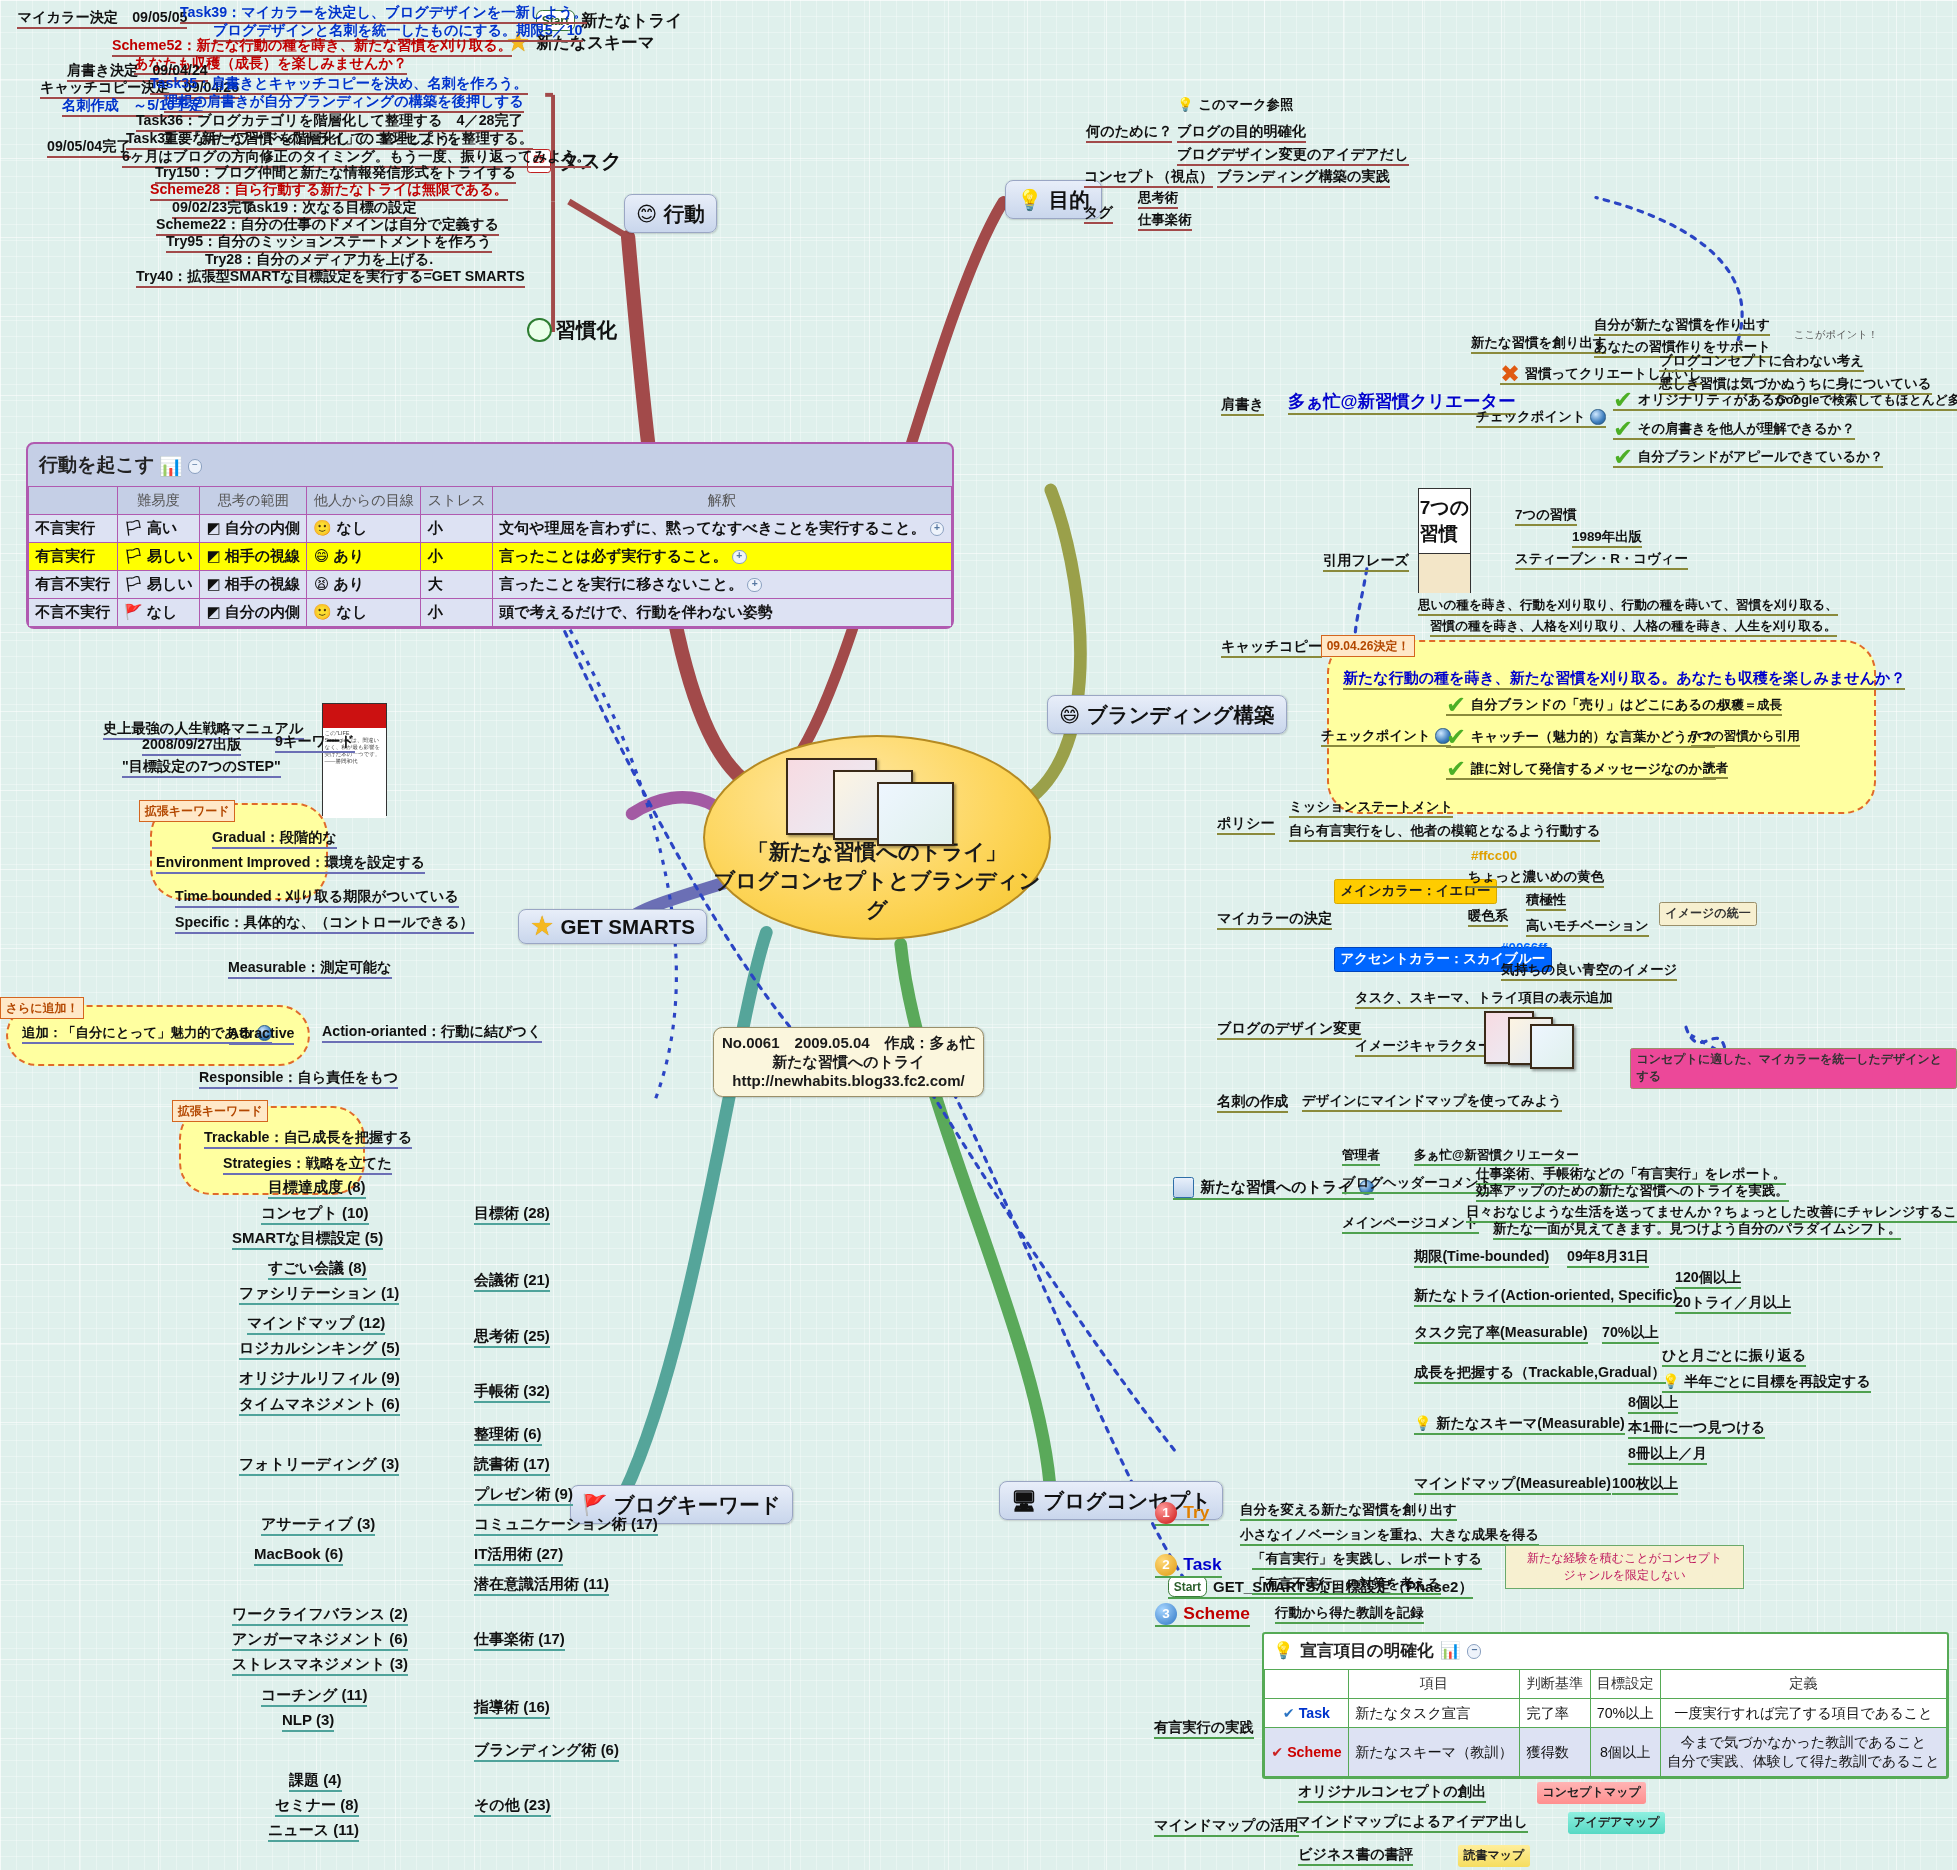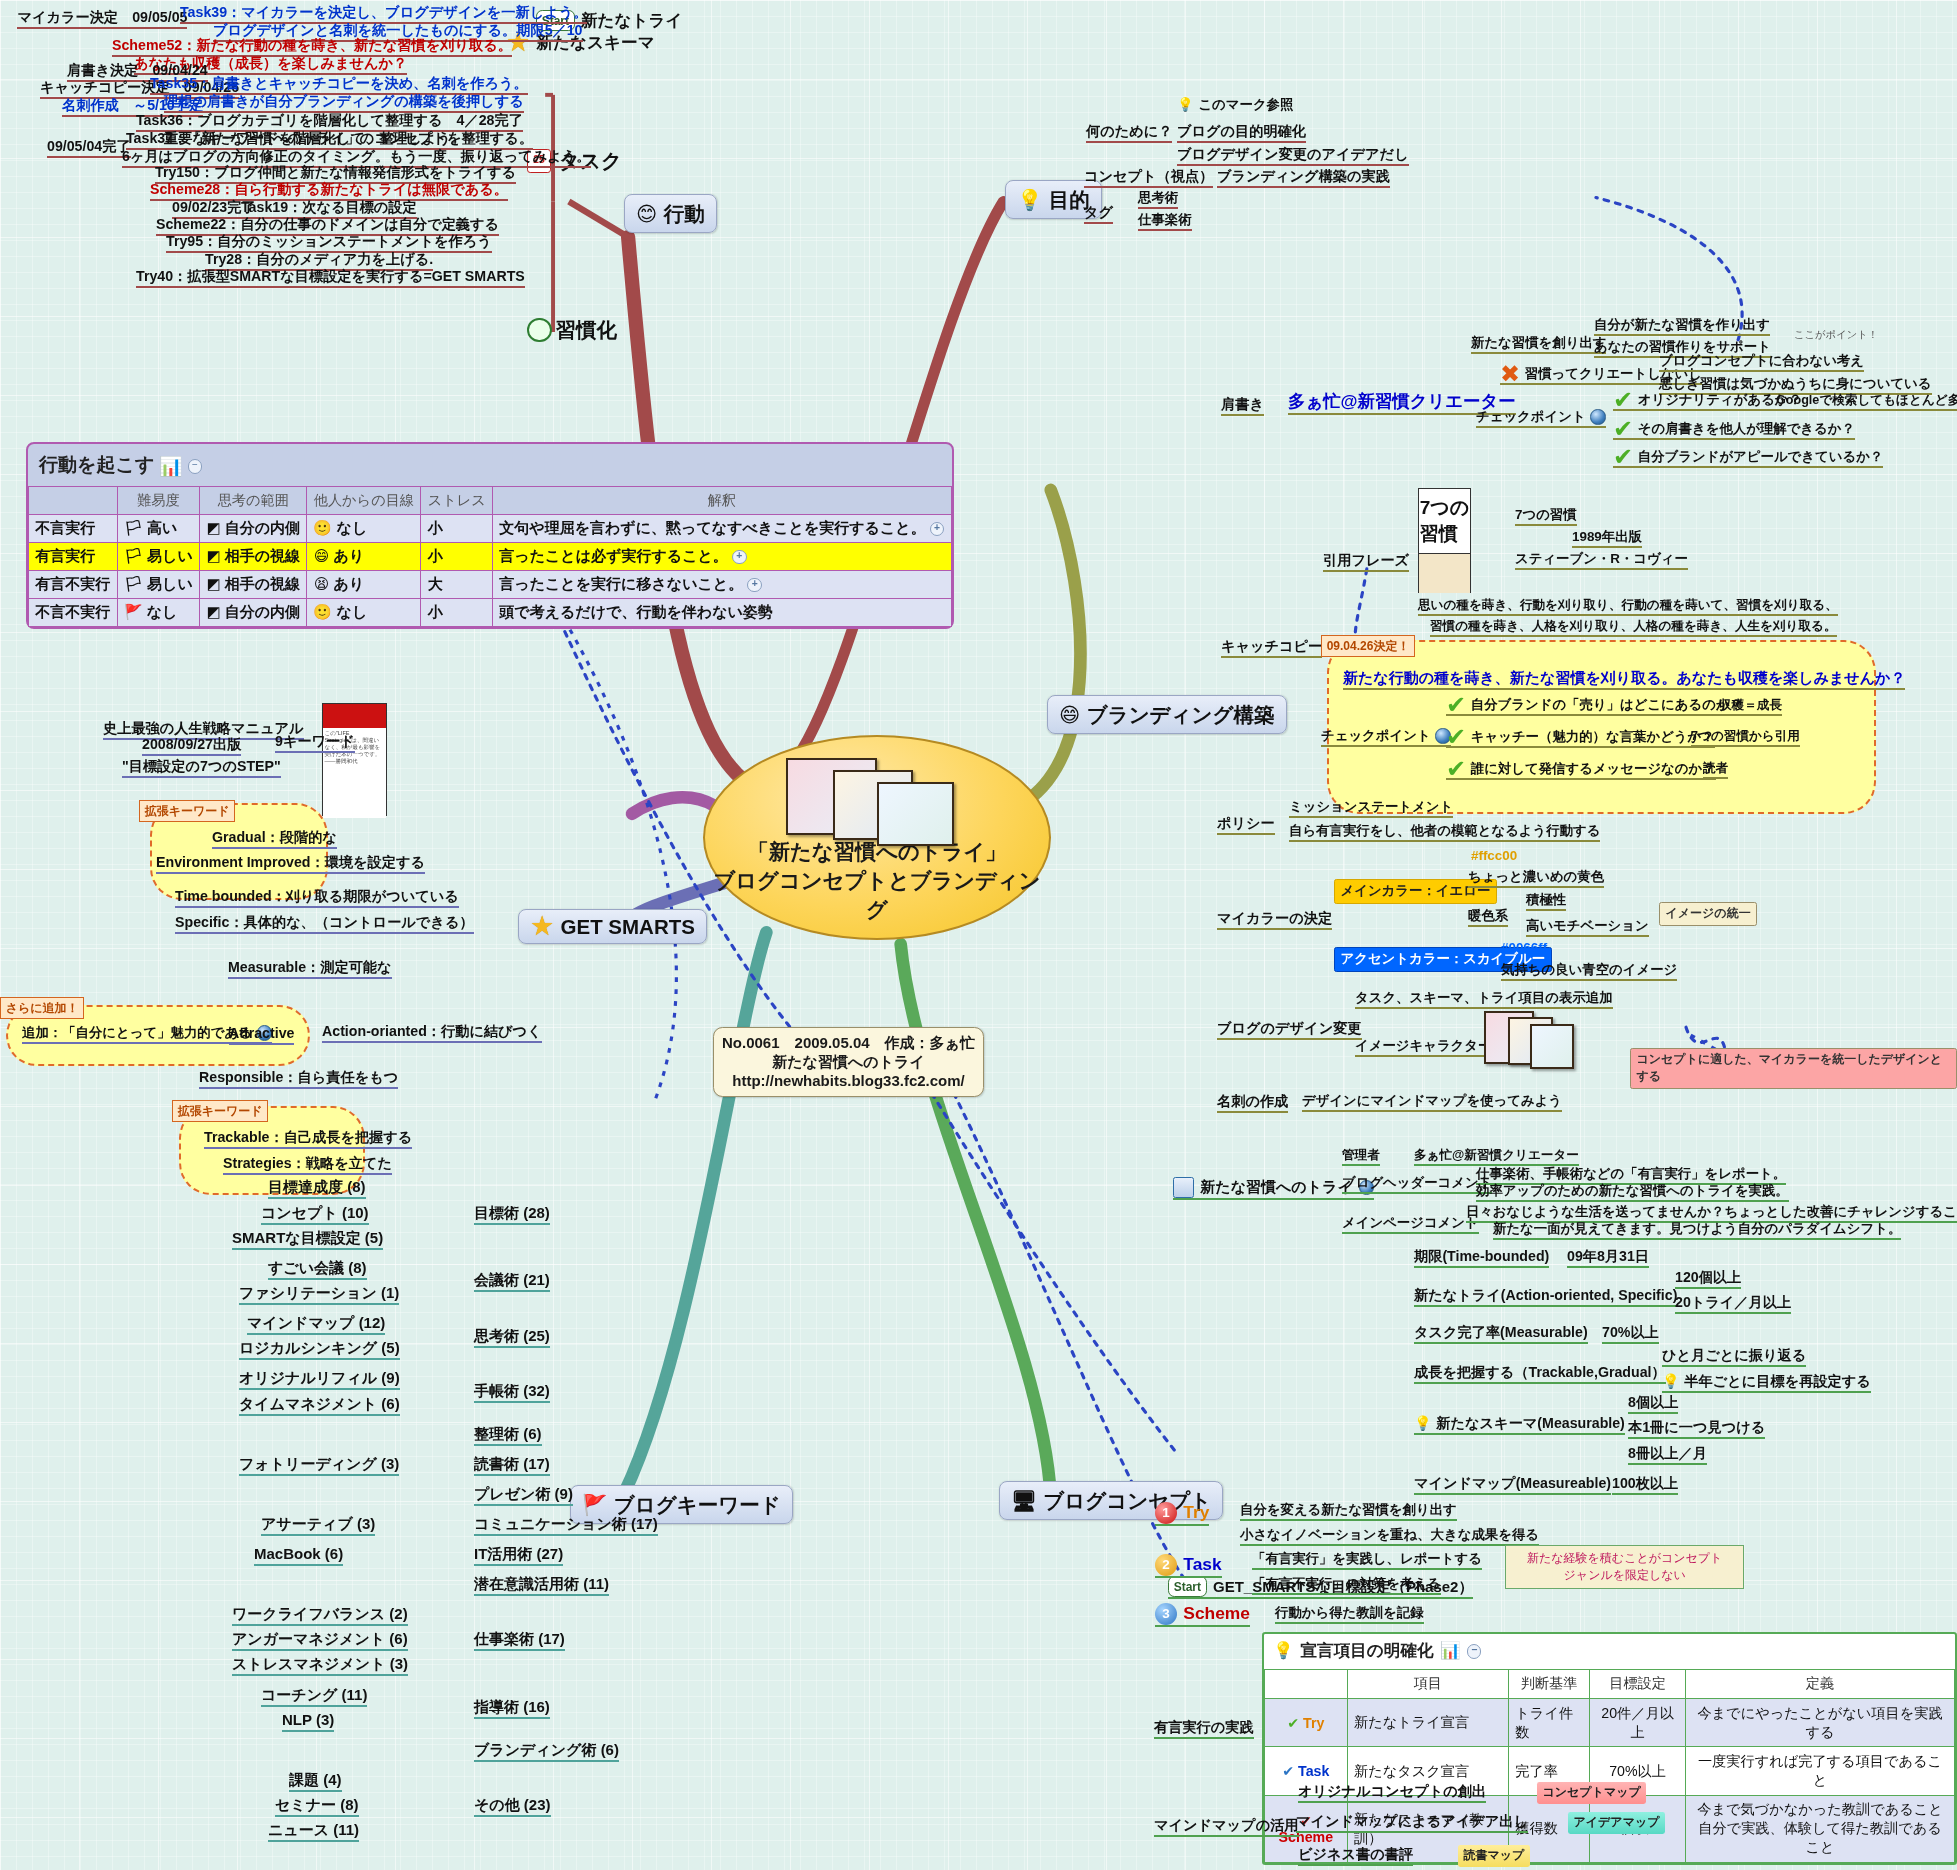--- a/index.html
+++ b/index.html
@@ -381,21 +381,21 @@
 <div class="badge" style="left:1659px;top:902px;background:#f7f0d0;border:0.8px solid #9a8f6a;color:#333;font-size:12px;">イメージの統一</div>
 
 <div class="n b u c-olive" style="left:1217px;top:1019px;font-size:14.2px;">ブログのデザイン変更</div>
 <div class="n b u c-olive" style="left:1355px;top:989px;font-size:13.4px;">タスク、スキーマ、トライ項目の表示追加</div>
 <div class="n b u c-olive" style="left:1355px;top:1037px;font-size:13.4px;">イメージキャラクター</div>
 <div style="position:absolute;left:1484px;top:1011px;width:95px;height:57px;">
   <div class="thumb" style="left:0;top:0;width:46px;height:49px;background:linear-gradient(135deg,#f7dbe2,#e9eef7);"></div>
   <div class="thumb" style="left:24px;top:6.3px;width:41px;height:44px;background:linear-gradient(135deg,#fdf4e2,#dfe9f6);"></div>
   <div class="thumb" style="left:46px;top:12.6px;width:40px;height:41px;background:linear-gradient(135deg,#eef6ff,#dff0ec);"></div>
 </div>
-<div class="badge" style="left:1630px;top:1048px;background:#fca5a5;border:0.8px solid #9a8f6a;color:#333;font-size:12px;">コンセプトに適した、マイカラーを統一したデザインとする</div>
+<div class="badge" style="left:1630px;top:1048px;background:#ec4899;border:0.8px solid #9a8f6a;color:#333;font-size:12px;">コンセプトに適した、マイカラーを統一したデザインとする</div>
 
 <div class="n b u c-olive" style="left:1217px;top:1092px;font-size:14.2px;">名刺の作成</div>
 <div class="n b u c-olive" style="left:1302px;top:1092px;font-size:13.4px;">デザインにマインドマップを使ってみよう</div>
 
 <div class="bookL" style="left:322px;top:703px;">
   <div class="red"></div>
   <div class="body">この"LIFE Strategies"は、間違いなく、私が最も影響を受けた本の一つです。 ——勝間和代</div>
 </div>
 <div class="n b u c-blue" style="left:103px;top:719px;font-size:14.2px;">史上最強の人生戦略マニュアル</div>
 <div class="n b u c-blue" style="left:142px;top:735px;font-size:14.2px;">2008/09/27出版</div>
@@ -540,27 +540,20 @@
         <tr>
       <th></th>
       <th>項目</th>
       <th>判断基準</th>
       <th>目標設定</th>
       <th>定義</th>
     </tr>
       </thead>
     <tbody>
       <tr>
-        <td><span style="color:#4caf26;">✔</span> <b style="color:#e08000;">Try</b></td>
-        <td class="l">新たなトライ宣言</td>
-        <td class="l">トライ件数</td>
-        <td>20件／月以上</td>
-        <td>今までにやったことがない項目を実践する</td>
-      </tr>
-      <tr>
         <td class="w"><span style="color:#2b74c4;">✔</span> <b style="color:#0033cc;">Task</b></td>
         <td class="w l">新たなタスク宣言</td>
         <td class="w l">完了率</td>
         <td class="w">70%以上</td>
         <td class="w">一度実行すれば完了する項目であること</td>
       </tr>
       <tr>
         <td><span style="color:#cc2222;">✔</span> <b style="color:#cc0000;">Scheme</b></td>
         <td class="l">新たなスキーマ（教訓）</td>
         <td class="l">獲得数</td>

